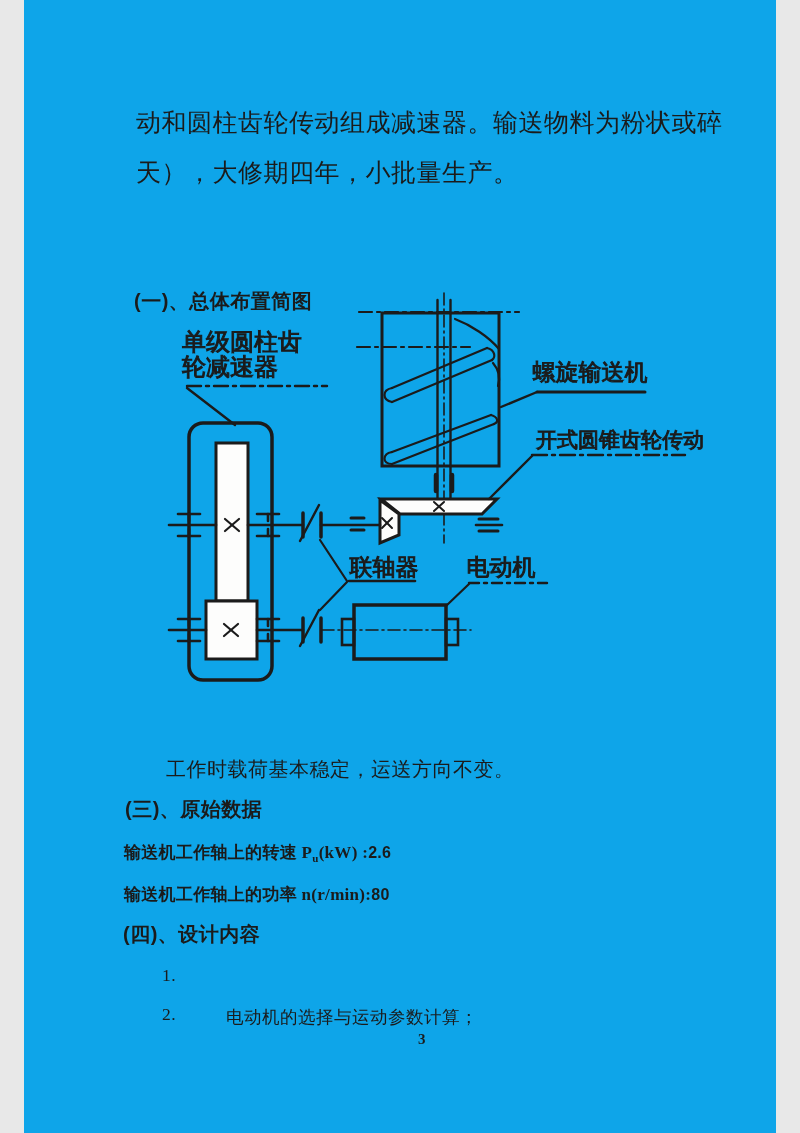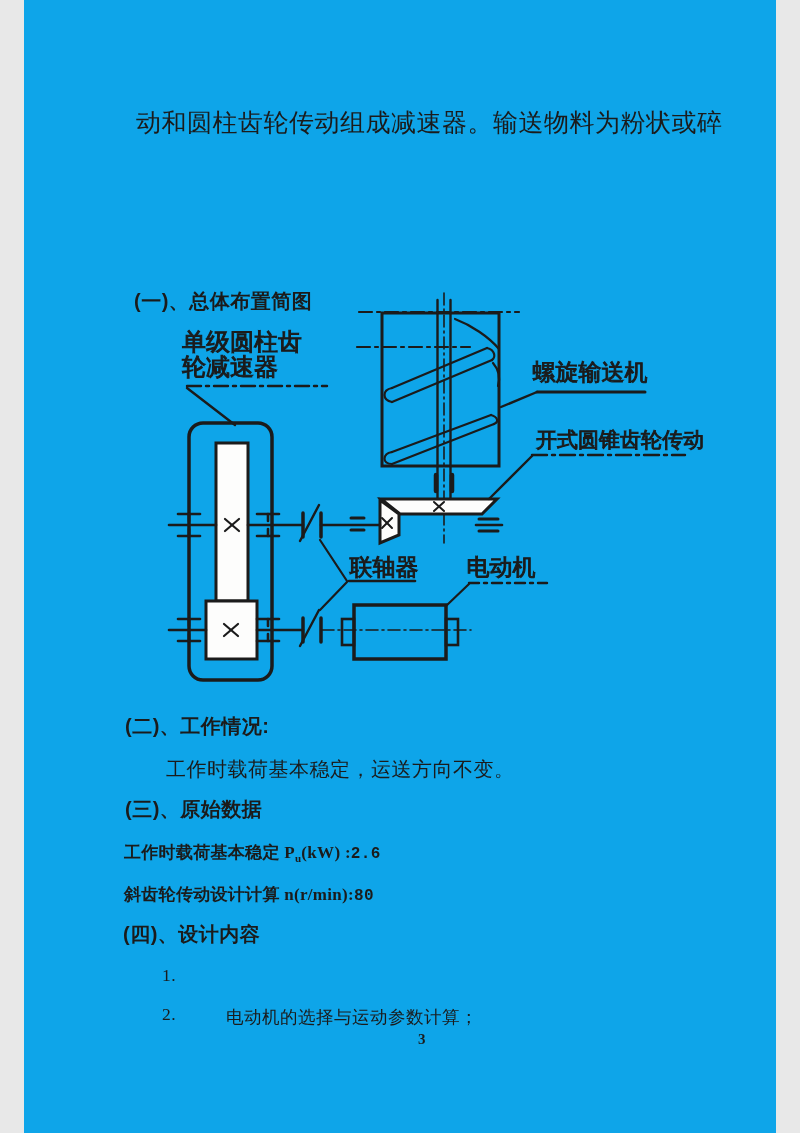--- a/index.html
+++ b/index.html
@@ -13,36 +13,37 @@
   .heading{font-family:"Liberation Sans",sans-serif;font-weight:bold;font-size:20px;letter-spacing:.5px;}
   .h1{left:110px;top:252px;margin-top:36px;}
   .h2{left:101px;top:713px;}
   .h3{left:101px;top:796px;}
   .h4{left:99px;top:921px;}
   .workline{left:142px;top:756px;font-size:20px;letter-spacing:.5px;}
   .dataline{left:100px;font-size:17px;font-weight:600;letter-spacing:.3px;}
   .d1{top:841px;}
   .d2{top:883px;}
   .dataline sub{font-size:11px;}
-  .dataline b{font-family:Liberation Mono, monospace;font-size:16px;}
+  .dataline b{font-family:Liberation Sans, sans-serif;font-size:16px;}
   .item{font-size:17.5px;letter-spacing:.5px;}
   .inum1{left:138px;top:965px;}
   .itxt1{left:202px;top:964px;margin-top:41px;}
   .inum2{left:138px;top:1004px;}
   .itxt2{left:200px;top:1003px;}
   .pagenum{left:394px;top:1031px;font-size:15px;font-weight:bold;}
   svg text{font-family:"Liberation Sans",sans-serif;fill:#1b1b1b;}
 </style>
 </head>
 <body>
 
 <div class="page">
 
   <div class="abs para">
     <div>动和圆柱齿轮传动组成减速器。输送物料为粉状或碎</div>
+    <div>天），大修期四年，小批量生产。</div>
   </div>
 
   <div class="abs heading h1">(一)、总体布置简图</div>
 
   <svg class="abs" style="left:95px;top:285px;" width="620" height="420" viewBox="0 0 620 420" stroke="#1b1b1b" fill="none" stroke-linecap="round">
 
     <g>
       <rect x="70" y="138" width="83" height="257" rx="14" stroke-width="3.5"></rect>
       <rect x="97" y="158" width="32" height="158" stroke-width="3" fill="#fdfdfc"></rect>
       <rect x="87" y="316" width="51" height="58" stroke-width="3" fill="#fdfdfc"></rect>
@@ -173,31 +174,30 @@
       <line x1="228" y1="297" x2="201" y2="325" stroke-width="2.2"></line>
     </g>
 
     <g>
       <text x="382" y="290" font-size="23" text-anchor="middle">电动机</text>
       <line x1="350" y1="298" x2="428" y2="298" stroke-width="2.4" stroke-dasharray="10 5 3 5"></line>
       <line x1="350" y1="299" x2="327" y2="321" stroke-width="2.2"></line>
     </g>
   </svg>
 
-  <div class="abs heading h2">(二)、工作情况:</div>
   <div class="abs heading h3">(三)、原始数据</div>
 
   <div class="abs workline">工作时载荷基本稳定，运送方向不变。</div>
 
   <div class="abs dataline d1">
-    <span>工作时载荷基本稳定 P</span><sub>u</sub><span>(kW)</span><span> :</span><b>2.6</b>
+    <span>输送机工作轴上的转速 P</span><sub>u</sub><span>(kW)</span><span> :</span><b>2.6</b>
   </div>
 
   <div class="abs dataline d2">
-    <span>斜齿轮传动设计计算 n(r/min):</span><b>80</b>
+    <span>输送机工作轴上的功率 n(r/min):</span><b>80</b>
   </div>
 
   <div class="abs heading h4">(四)、设计内容</div>
 
   <div class="abs item inum1">1.</div>
   <div class="abs item itxt1">电动机的选择与运动参数计算；</div>
   <div class="abs item inum2">2.</div>
 
   <div class="abs pagenum">3</div>
 

